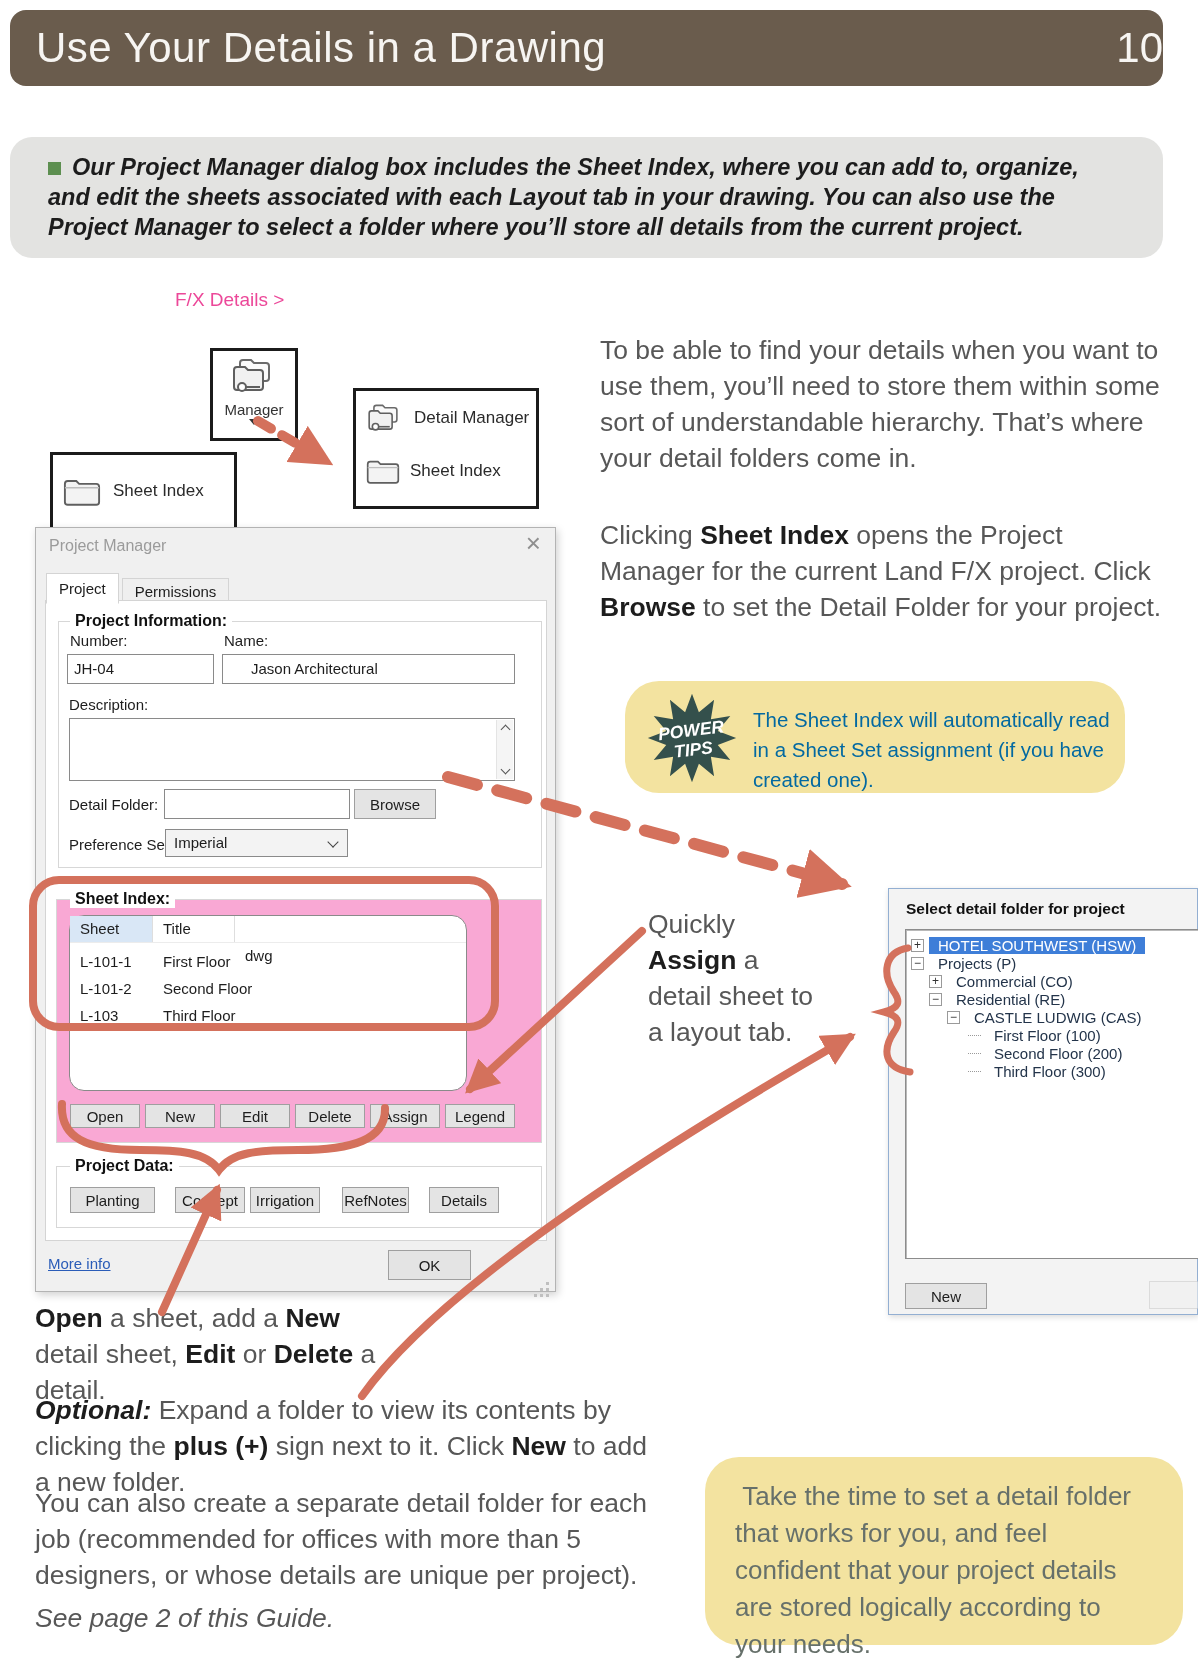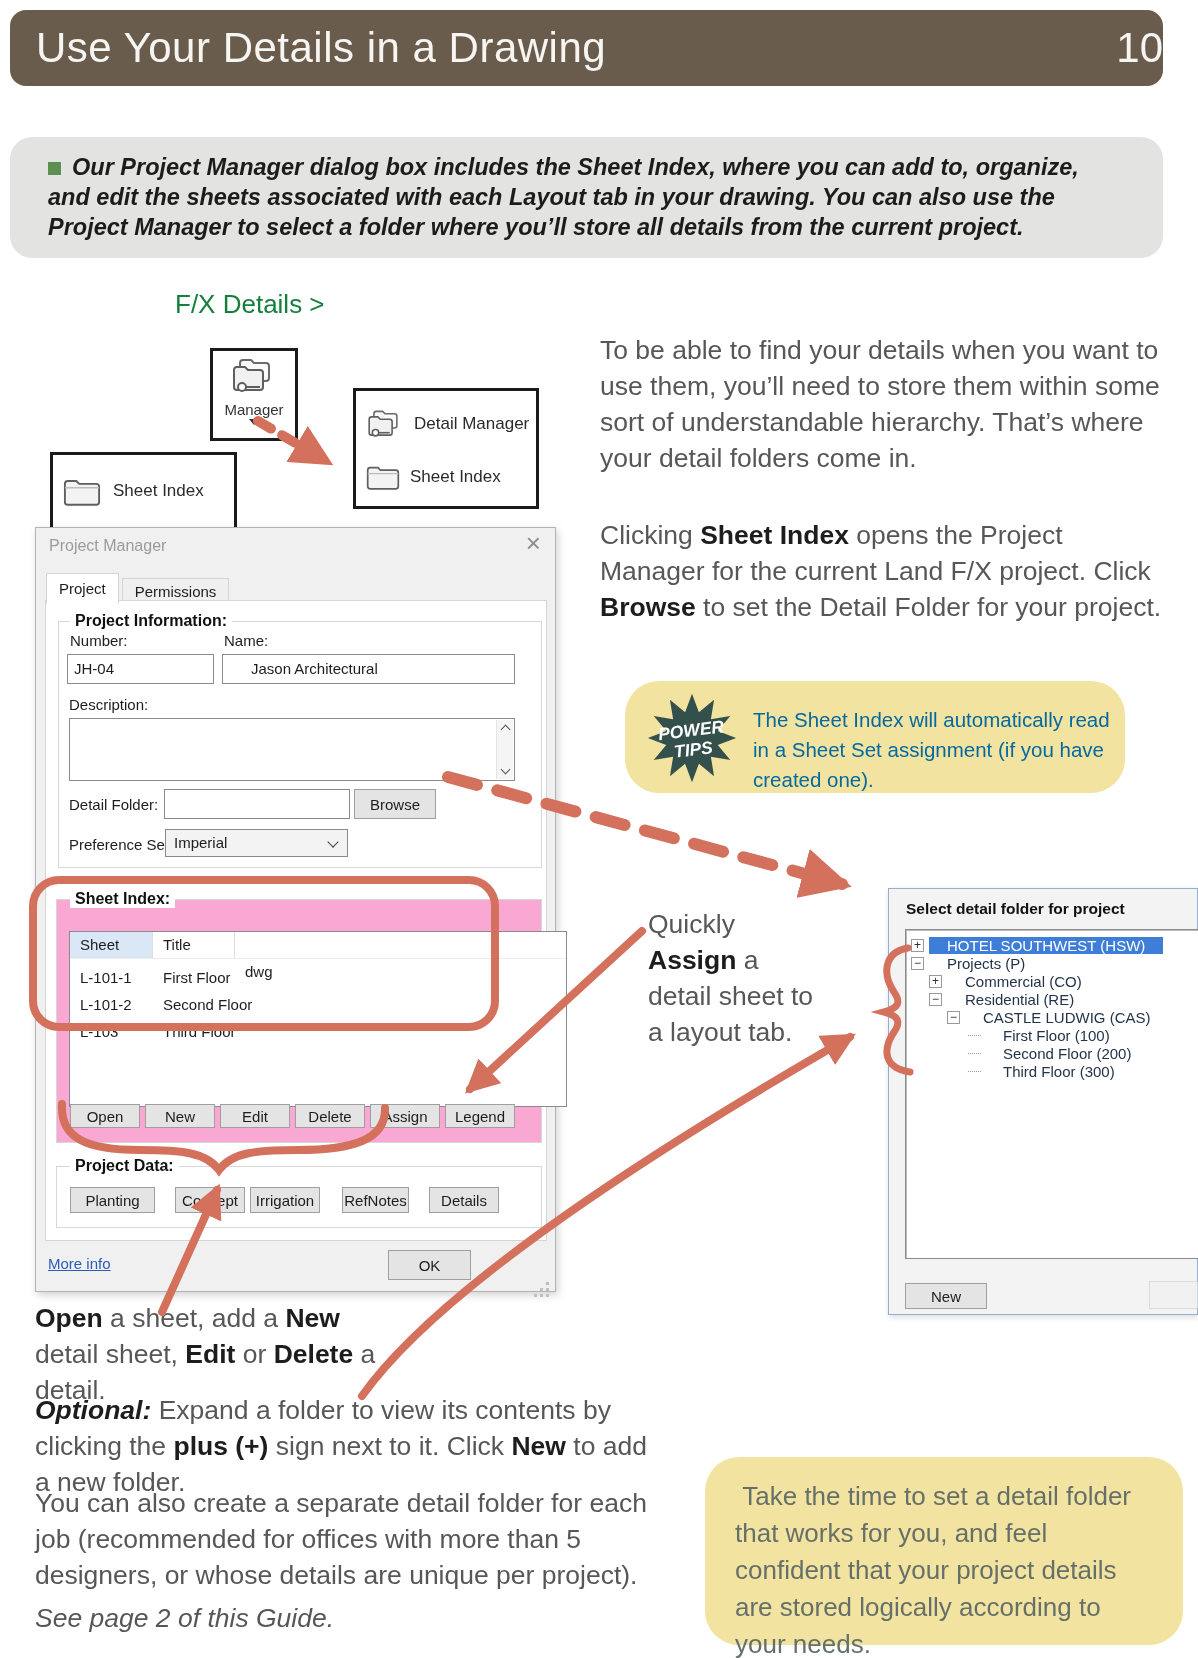--- a/index.html
+++ b/index.html
@@ -16,27 +16,27 @@
   .header .title{font-size:42px;font-weight:400;padding-left:26px;letter-spacing:.5px;}
   .header .pagenum{margin-left:auto;font-size:42px;}
 
   
   .intro{position:absolute;left:10px;top:137px;width:1153px;height:121px;border-radius:22px;
     background:var(--intro-bg);padding:15px 42px 0 38px;}
   .intro .txt{font-size:23.5px;line-height:30px;font-weight:700;font-style:italic;color:#1c1c1c;}
   .bullet{display:inline-block;width:13px;height:13px;background:var(--bullet);margin-right:11px;}
 
   
-  .fx-path{position:absolute;left:175px;top:289px;font-size:26px;color:#15803d;}
+  .fx-path{position:absolute;left:175px;top:289px;font-size:19px;color:#ec4899;}
   .iconbox{position:absolute;background:#fff;border:3px solid #1b1b1b;}
   .mgr-box{left:210px;top:348px;width:88px;height:93px;text-align:center;}
   .mgr-box .lbl{font-size:15px;color:#333;margin-top:1px;}
   .caret{width:0;height:0;border-left:5px solid transparent;border-right:5px solid transparent;
     border-top:6px solid #333;margin:1px auto 0;}
-  .flyout{left:353px;top:388px;width:186px;height:121px;padding:6px 6px;}
+  .flyout{left:353px;top:388px;width:186px;height:121px;padding:0 6px;}
   .flyout .row{display:flex;align-items:center;gap:10px;height:53px;padding-left:4px;}
   .flyout .lbl,.fsi .lbl{font-size:17px;color:#2b2b2b;}
   .fsi{left:50px;top:452px;width:187px;height:78px;display:flex;align-items:center;gap:12px;padding-left:10px;}
 
   
   .wbtn{position:absolute;background:#e4e4e4;border:1px solid #9f9f9f;font-size:15px;color:#1d1d1d;
     display:flex;align-items:center;justify-content:center;}
   .wlabel{position:absolute;font-size:15px;color:#1d1d1d;white-space:nowrap;}
   .winput{position:absolute;background:#fff;border:1px solid #8a8a8a;font-size:15px;color:#1d1d1d;
     line-height:28px;padding-left:6px;}
@@ -93,21 +93,21 @@
 
   
   .sf{position:absolute;left:888px;top:888px;width:310px;height:427px;background:#f3f3f3;
     border:1px solid #93afd2;box-shadow:1px 2px 6px rgba(0,0,0,.15);}
   .sf .dtitle{position:absolute;left:17px;top:11px;font-size:15.5px;font-weight:600;color:#111;}
   .sf .treepanel{position:absolute;left:16px;top:40px;width:300px;height:330px;background:#fff;
     border:1px solid #8c8c8c;box-shadow:inset 1px 1px 0 #b9b9b9;padding-top:6px;}
   .tr{display:flex;align-items:center;height:18px;font-size:15px;color:#23344a;white-space:nowrap;}
   .tg{width:13px;height:13px;border:1px solid #9a9a9a;background:#fff;font-size:12px;line-height:10px;
     text-align:center;color:#333;margin-right:5px;flex:none;}
-  .tl{padding:0 18px;line-height:17px;}
+  .tl{padding:0 9px;line-height:17px;}
   .tl.selected{background:var(--selection);color:#fff;}
   .ind0{padding-left:5px;} .ind1{padding-left:23px;} .ind2{padding-left:41px;}
   .ind3{padding-left:62px;}
   .dotlead{width:13px;border-bottom:1px dotted #9a9a9a;height:1px;margin-right:4px;flex:none;}
   .ghostbtn{position:absolute;left:260px;top:392px;width:60px;height:28px;background:#f0f0f0;
     border:1px solid #cccccc;opacity:.6;}
 
   
   #overlay{position:absolute;left:0;top:0;width:1198px;height:1658px;pointer-events:none;z-index:50;}
   .anno{fill:none;stroke:var(--accent);stroke-linecap:round;}
@@ -198,21 +198,21 @@
       <div class="wbtn" style="left:295px;top:167px;width:82px;height:30px;">Browse</div>
       <div class="wlabel" style="left:10px;top:214px;">Preference Set:</div>
       <div class="combo" style="left:106px;top:207px;width:183px;height:28px;">
         <span>Imperial</span>
         <div class="cchev"></div>
       </div>
     </div>
 
     <div class="group" style="left:20px;top:371px;width:486px;height:244px;background:#f9a8d4;">
       <div class="glabel" style="left:13px;">Sheet Index:</div>
-      <div class="listbox" style="left:12px;top:31px;width:498px;height:176px;">
+      <div class="listbox" style="left:12px;top:15px;width:398px;height:176px;border-radius:15px;">
         <div class="lhead">
           <div class="hc c1">Sheet</div>
           <div class="hc c2">Title</div>
           <div class="hc c3">dwg</div>
         </div>
         <div class="si-rows">
           <div class="si-row">
             <span class="c1">L-101-1</span>
             <span class="c2">First Floor</span>
           </div>

